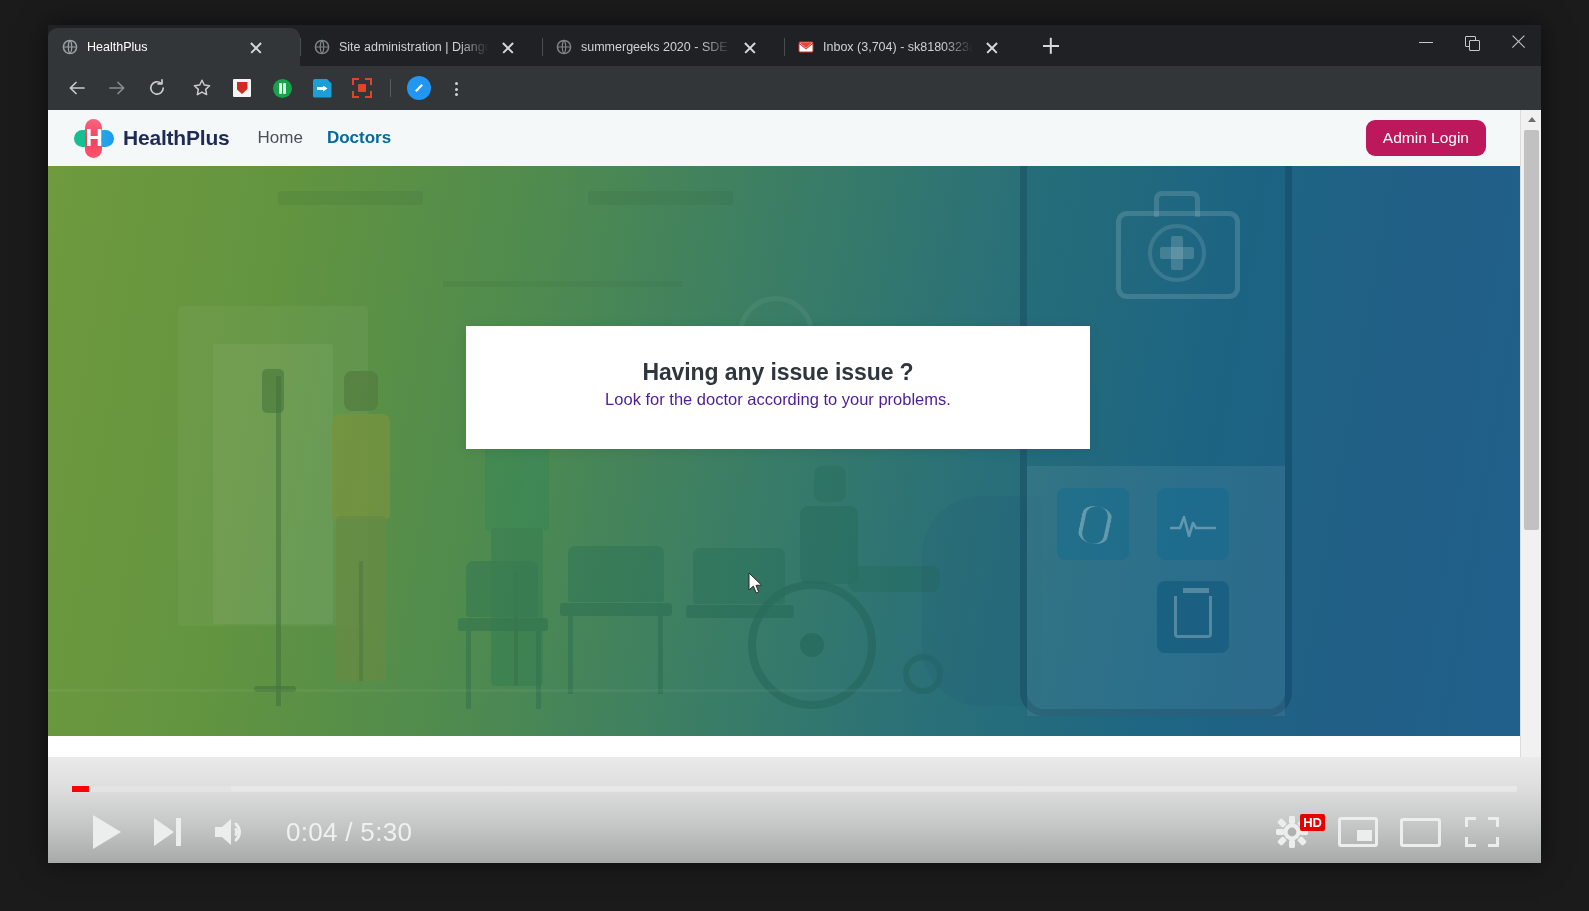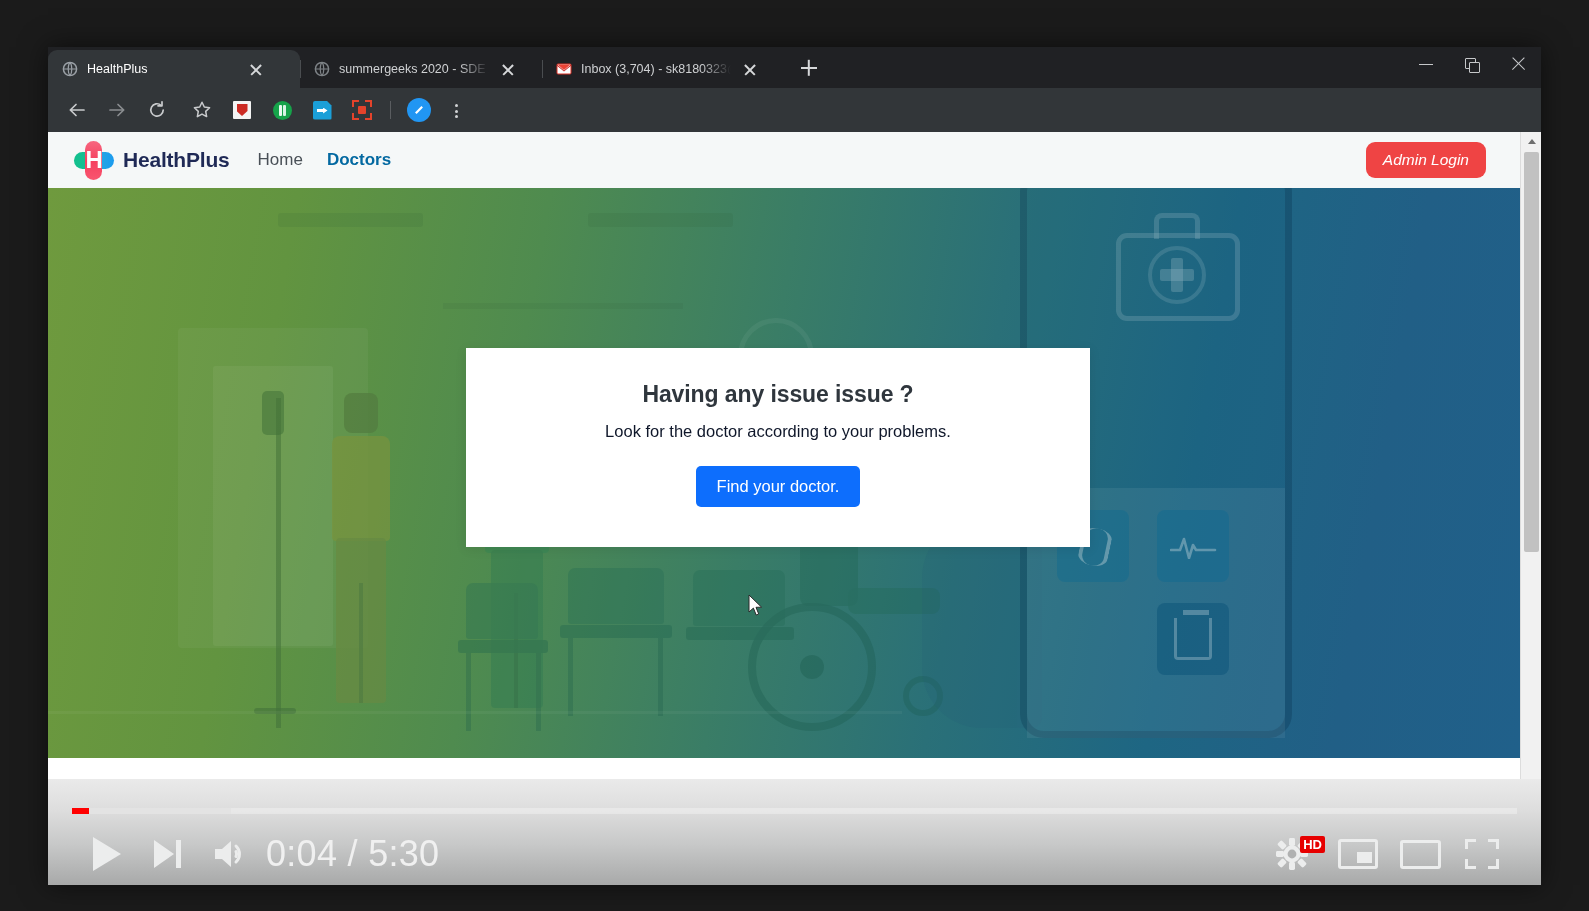--- a/index.html
+++ b/index.html
@@ -12,21 +12,21 @@
 
   
   #desktop {
     position: absolute; inset: 0;
     background: #1b1b1b;
   }
 
   
   #browser-window {
     position: absolute;
-    left: 48px; top: 47px;
+    left: 48px; top: 25px;
     width: 1493px; height: 838px;
     background: #202124;
     overflow: hidden;
     box-shadow: 0 0 26px rgba(0,0,0,.55);
   }
 
   
   #tab-strip {
     position: relative;
     height: 41px;
@@ -372,27 +372,26 @@
   #nav-links { display: flex; align-items: center; margin-left: 28px; }
   .nav-link {
     font-size: 17px;
     color: #495057;
     margin-right: 24px;
     white-space: nowrap;
   }
   .nav-link.current { color: #0369a1; font-weight: bold; }
   #admin-login-button {
     margin-left: auto;
-    background: #ef4444;
+    background: #be185d;
     color: #fff;
     font-size: 15.5px;
     padding: 9px 17px;
     border-radius: 9px;
     white-space: nowrap;
-    font-style: italic;
   }
 
   
   #hero {
     position: relative;
     height: 570px;
     background: linear-gradient(100deg,
         #6f9a3e 0%, #629440 16%, #4f8b4f 32%,
         #3a7d66 48%, #2a7078 62%, #1e6683 76%,
         #215f86 88%, #20608a 100%);
@@ -581,22 +580,22 @@
     box-shadow: 0 2px 11px rgba(0,0,0,.09);
   }
   #hero-card-title {
     font-size: 23px;
     font-weight: bold;
     color: #2f363d;
     letter-spacing: -.1px;
   }
   #hero-card-subtitle {
     font-size: 16.5px;
-    color: #0f172a;
-    margin-top: 14px;
+    color: #4c1d95;
+    margin-top: 4px;
   }
   #find-doctor-button {
     display: inline-block;
     margin-top: 25px;
     background: #0d6efd;
     color: #fff;
     font-size: 16.5px;
     padding: 11px 21px;
     border-radius: 5px;
   }
@@ -698,22 +697,22 @@
     border-bottom: 14px solid transparent;
   }
   #next-button .bar {
     width: 5px; height: 28px;
     background: #eceded;
     margin-left: 2px;
   }
   #volume-button { width: 66px; }
   #time-display {
     color: #f0f0f0;
-    font-size: 36px;
-    margin-left: 0;
+    font-size: 26px;
+    margin-left: 20px;
     letter-spacing: .3px;
     white-space: nowrap;
   }
   #settings-button { width: 70px; }
   #hd-badge {
     position: absolute;
     right: 2px; top: 7px;
     background: #e70000;
     color: #fff;
     font-size: 13px;
@@ -766,20 +765,28 @@
 
       <div class="tab active" id="tab-1">
         <svg class="tab-fav" viewBox="0 0 16 16">
           <circle cx="8" cy="8" r="6.6" fill="none" stroke="#9aa0a6" stroke-width="1.5"></circle>
           <path d="M1.5 8h13M8 1.4c2.4 2.6 2.4 10.6 0 13.2M8 1.4C5.6 4 5.6 12 8 14.6" fill="none" stroke="#9aa0a6" stroke-width="1.2"></path>
         </svg>
         <span class="tab-title">HealthPlus</span>
         <span class="tab-close"></span>
       </div>
 
+      <div class="tab" id="tab-2">
+        <svg class="tab-fav" viewBox="0 0 16 16">
+          <circle cx="8" cy="8" r="6.6" fill="none" stroke="#7e8387" stroke-width="1.5"></circle>
+          <path d="M1.5 8h13M8 1.4c2.4 2.6 2.4 10.6 0 13.2M8 1.4C5.6 4 5.6 12 8 14.6" fill="none" stroke="#7e8387" stroke-width="1.2"></path>
+        </svg>
+        <span class="tab-title">Site administration | Django</span>
+        <span class="tab-close"></span>
+      </div>
 
       <div class="tab" id="tab-3">
         <svg class="tab-fav" viewBox="0 0 16 16">
           <circle cx="8" cy="8" r="6.6" fill="none" stroke="#7e8387" stroke-width="1.5"></circle>
           <path d="M1.5 8h13M8 1.4c2.4 2.6 2.4 10.6 0 13.2M8 1.4C5.6 4 5.6 12 8 14.6" fill="none" stroke="#7e8387" stroke-width="1.2"></path>
         </svg>
         <span class="tab-title">summergeeks 2020 - SDE A</span>
         <span class="tab-close"></span>
       </div>
 
@@ -947,21 +954,20 @@
               <svg width="48" height="26" viewBox="0 0 48 26">
                 <path d="M1 17h9l4-11 5 19 4-13 3 5h19" fill="none" stroke="rgba(255,255,255,.55)" stroke-width="2.6" stroke-linecap="round" stroke-linejoin="round"></path>
               </svg>
             </span>
             <span id="lab-glyph"></span>
           </div>
 
           <div id="hero-card">
             <div id="hero-card-title">Having any issue issue ?</div>
             <div id="hero-card-subtitle">Look for the doctor according to your problems.</div>
-            <div id="find-doctor-button">Find your doctor.</div>
           </div>
         </div>
       </div>
 
       <div id="page-scrollbar">
         <div class="sb-arrow" id="sb-arrow-up">
             <i></i>
           </div>
         <div id="sb-thumb"></div>
         <div class="sb-arrow" id="sb-arrow-down">

